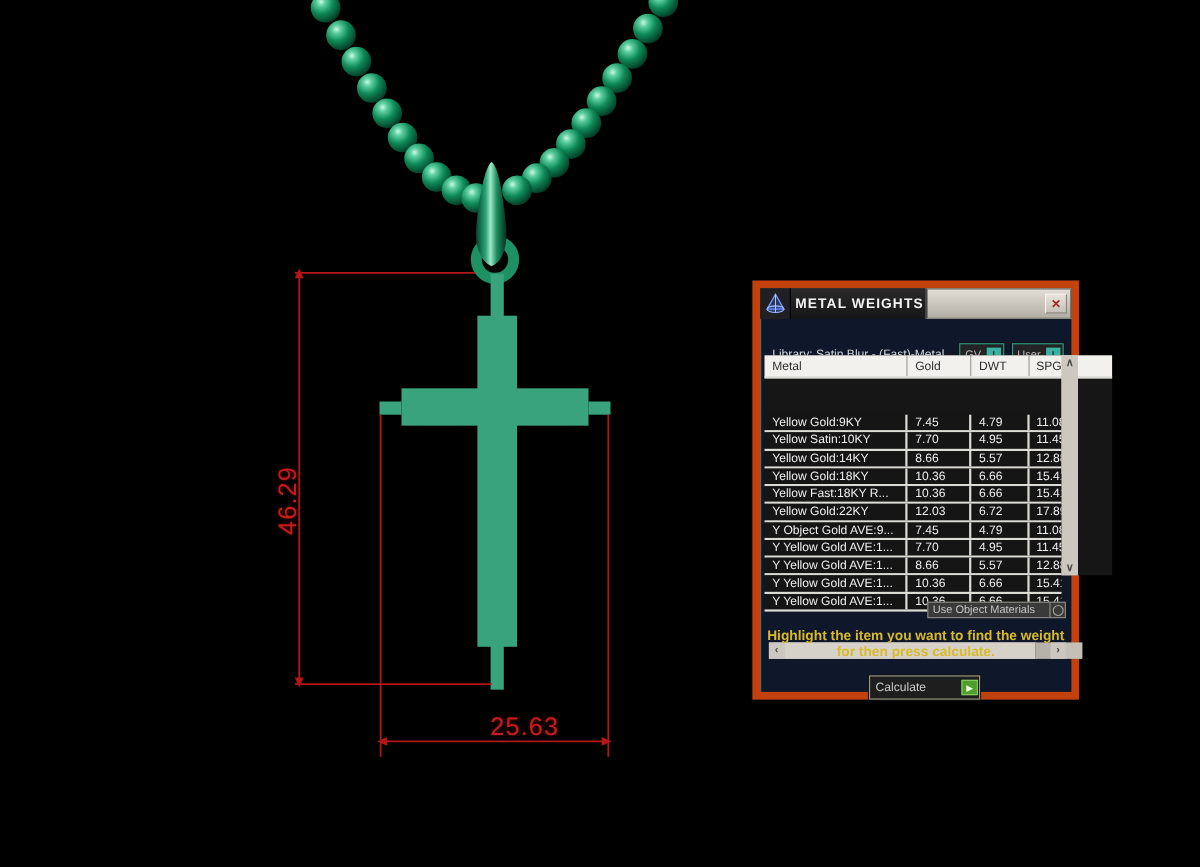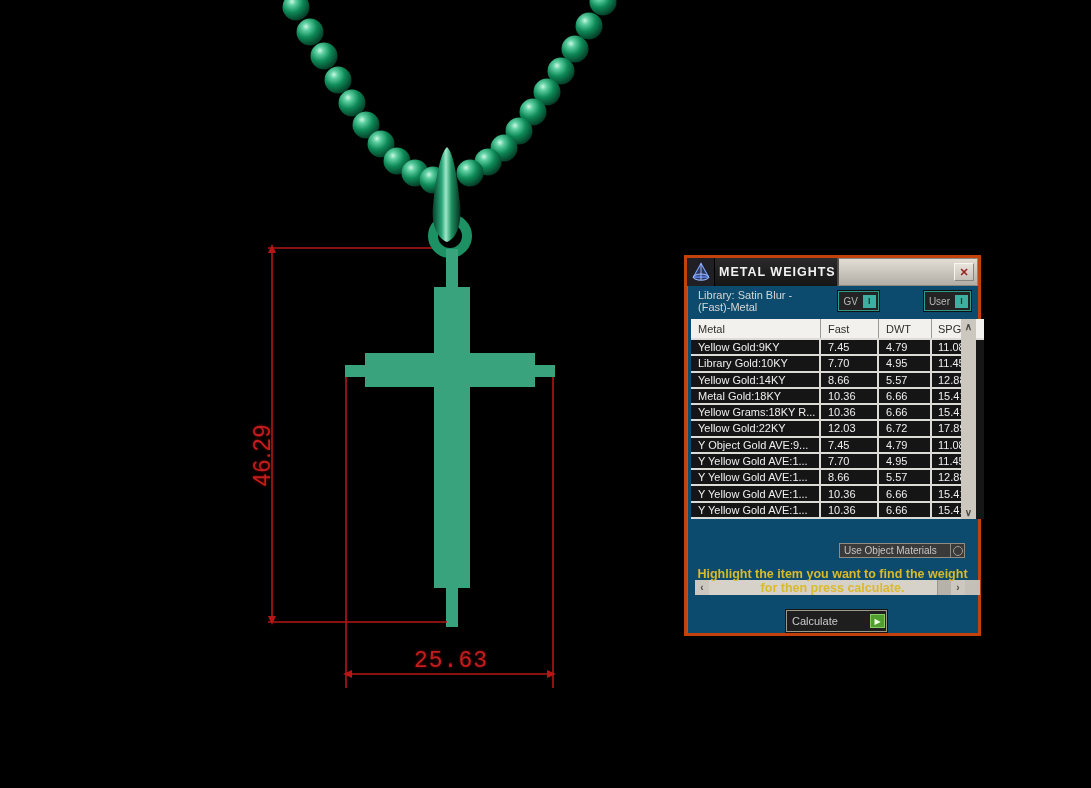--- a/index.html
+++ b/index.html
@@ -4,59 +4,59 @@
 <style>
   html,body{margin:0;padding:0;background:#000;}
   #stage{position:relative;width:1091px;height:788px;background:#000;overflow:hidden;
          font-family:"Liberation Sans",sans-serif;}
   #scene-svg{position:absolute;left:0;top:0;}
 
   
   .dim-label{position:absolute;color:#c41d1d;font-size:23px;font-family:"Liberation Sans",sans-serif;
              text-shadow:0 0 3px rgba(160,10,10,.8);letter-spacing:1px;}
   #dim-h{left:262px;top:455px;transform:translate(-50%,-50%) rotate(-90deg);}
-  #dim-w{left:451px;top:661px;transform:translate(-50%,-50%);font-family:Liberation Mono, monospace;}
-
-  
-  #panel{position:absolute;left:684px;top:255px;width:297px;height:381px;background:#0c4a6e;
-         border:3px solid #c2410c;box-shadow:inset 1px 1px 0 #6d6d6d,3px 4px 10px rgba(0,0,0,.85);
+  #dim-w{left:477px;top:661px;transform:translate(-50%,-50%);}
+
+  
+  #panel{position:absolute;left:684px;top:255px;width:297px;height:381px;background:#0f172a;
+         border:7px solid #c2410c;box-shadow:inset 1px 1px 0 #6d6d6d,3px 4px 10px rgba(0,0,0,.85);
          box-sizing:border-box;}
   #titlebar{position:absolute;left:0;top:0;right:0;height:28px;display:flex;align-items:stretch;}
   #app-icon{flex:0 0 27px;background:#1f1f24;display:flex;align-items:center;justify-content:center;
             border-right:1px solid #000;}
   #tb-dark{flex:0 0 118px;background:linear-gradient(#2a2a2a,#161616);display:flex;align-items:center;
            padding-left:4px;border-right:1px solid #4a4a4a;}
   #tb-title{color:#f2f2f2;font-size:12.5px;font-weight:bold;letter-spacing:1px;white-space:nowrap;}
   #tb-light{flex:1;background:linear-gradient(#e2ded6,#b2aea6);border:1px solid #8c887f;
             border-left:1px solid #55524c;display:flex;align-items:center;justify-content:flex-end;
             box-sizing:border-box;}
   #close-btn{width:18px;height:16px;margin-right:3px;background:linear-gradient(#e8e4dc,#c6c2ba);
              border:1px solid #8a8680;border-top-color:#faf6ee;border-left-color:#faf6ee;
              color:#9c2626;font-size:11px;font-weight:bold;display:flex;align-items:center;
              justify-content:center;cursor:default;}
 
-  #lib-row{position:absolute;left:0;top:33px;right:0;height:20px;display:flex;align-items:center;gap:38px;}
+  #lib-row{position:absolute;left:0;top:50px;right:0;height:20px;display:flex;align-items:center;}
   #lib-label{color:#d6d6d6;font-size:11px;margin-left:11px;flex:1;}
   .tgl-btn{height:18px;display:flex;align-items:center;background:#232323;
            border:1px solid #2f9a8c;box-shadow:0 0 0 1px #101010;margin-right:7px;cursor:default;}
   .tgl-btn .lbl{color:#b8b8b8;font-size:10px;padding:0 4px;}
   .tgl-ind{width:13px;height:13px;margin:0 2px 0 1px;background:#3db1a1;color:#123c36;
            font-size:9px;font-weight:bold;display:flex;align-items:center;justify-content:center;}
 
   
-  #grid{position:absolute;left:4px;top:61px;width:293px;height:200px;background:#161616;}
+  #grid{position:absolute;left:4px;top:61px;width:316px;height:200px;background:#161616;}
   #thead{display:flex;height:21px;background:#f2f1ed;border-bottom:2px solid #dddcd8;box-sizing:border-box;}
   .hc{color:#2e2e2e;font-size:11px;display:flex;align-items:center;padding-left:7px;
       border-right:1px solid #9a9a94;box-sizing:border-box;overflow:hidden;white-space:nowrap;}
   .trow{display:flex;height:16.27px;background:#151515;border-bottom:2px solid #dcdbd6;
         box-sizing:border-box;cursor:default;}
   .tc{color:#efefef;font-size:11px;display:flex;align-items:center;padding-left:7px;
       border-right:2px solid #dcdbd6;box-sizing:border-box;overflow:hidden;white-space:nowrap;}
   .c-metal{width:130px;} .c-grams{width:58px;} .c-dwt{width:53px;} .c-spg{width:29px;border-right:none;padding-left:6px;}
-  #tbody{width:270px;}
+  #tbody{width:270px;margin-top:33px;}
 
   
   #vscroll{position:absolute;left:270px;top:0;width:15px;height:200px;background:#ccc8c0;
            display:flex;flex-direction:column;justify-content:space-between;}
   .sb-arrow{height:14px;display:flex;align-items:center;justify-content:center;color:#4a4a46;
             font-size:10px;font-weight:bold;background:#ccc8c0;cursor:default;}
   #vthumb{position:absolute;left:270px;top:14px;width:15px;height:92px;background:#d8d4cc;
           border-bottom:1px solid #aeaaa2;}
   #hscroll{position:absolute;left:4px;top:261px;width:270px;height:15px;background:#b6b2aa;
            display:flex;align-items:stretch;}
@@ -189,52 +189,52 @@
       </div>
       <div class="tgl-btn">
         <span class="lbl">User</span>
         <span class="tgl-ind">I</span>
       </div>
     </div>
 
     <div id="grid">
       <div id="thead">
         <div class="hc c-metal">Metal</div>
-        <div class="hc c-grams">Fast</div>
+        <div class="hc c-grams">Gold</div>
         <div class="hc c-dwt">DWT</div>
         <div class="hc c-spg">SPG</div>
       </div>
       <div id="tbody">
 
       <div class="trow">
           <div class="tc c-metal">Yellow Gold:9KY</div>
           <div class="tc c-grams">7.45</div>
           <div class="tc c-dwt">4.79</div>
           <div class="tc c-spg">11.08</div>
         </div>
           <div class="trow">
-          <div class="tc c-metal">Library Gold:10KY</div>
+          <div class="tc c-metal">Yellow Satin:10KY</div>
           <div class="tc c-grams">7.70</div>
           <div class="tc c-dwt">4.95</div>
           <div class="tc c-spg">11.45</div>
         </div>
           <div class="trow">
           <div class="tc c-metal">Yellow Gold:14KY</div>
           <div class="tc c-grams">8.66</div>
           <div class="tc c-dwt">5.57</div>
           <div class="tc c-spg">12.88</div>
         </div>
           <div class="trow">
-          <div class="tc c-metal">Metal Gold:18KY</div>
+          <div class="tc c-metal">Yellow Gold:18KY</div>
           <div class="tc c-grams">10.36</div>
           <div class="tc c-dwt">6.66</div>
           <div class="tc c-spg">15.41</div>
         </div>
           <div class="trow">
-          <div class="tc c-metal">Yellow Grams:18KY R...</div>
+          <div class="tc c-metal">Yellow Fast:18KY R...</div>
           <div class="tc c-grams">10.36</div>
           <div class="tc c-dwt">6.66</div>
           <div class="tc c-spg">15.41</div>
         </div>
           <div class="trow">
           <div class="tc c-metal">Yellow Gold:22KY</div>
           <div class="tc c-grams">12.03</div>
           <div class="tc c-dwt">6.72</div>
           <div class="tc c-spg">17.89</div>
         </div>

